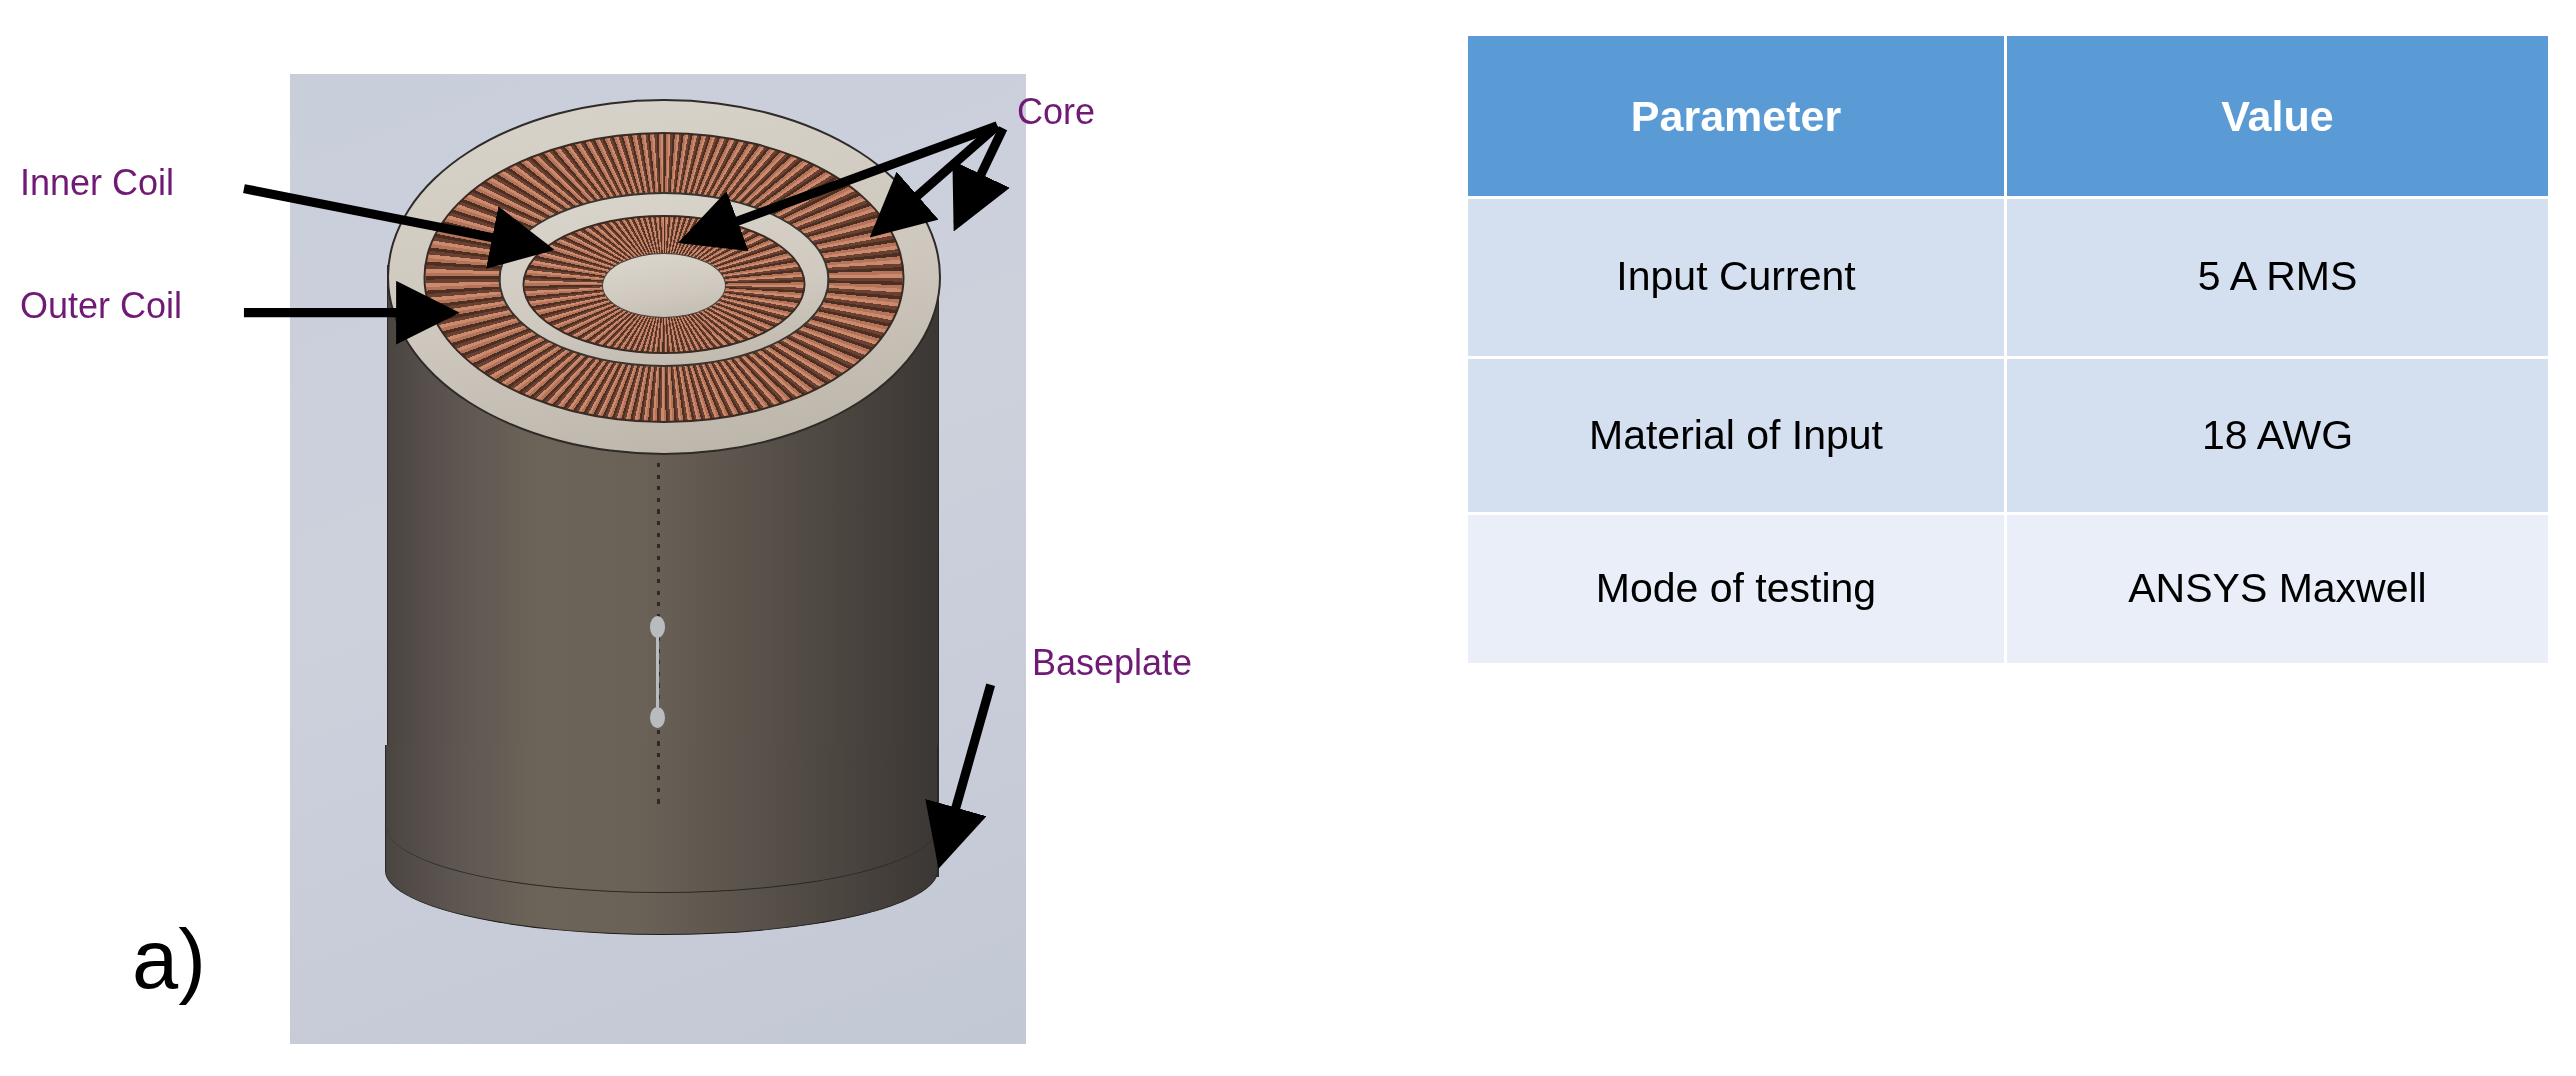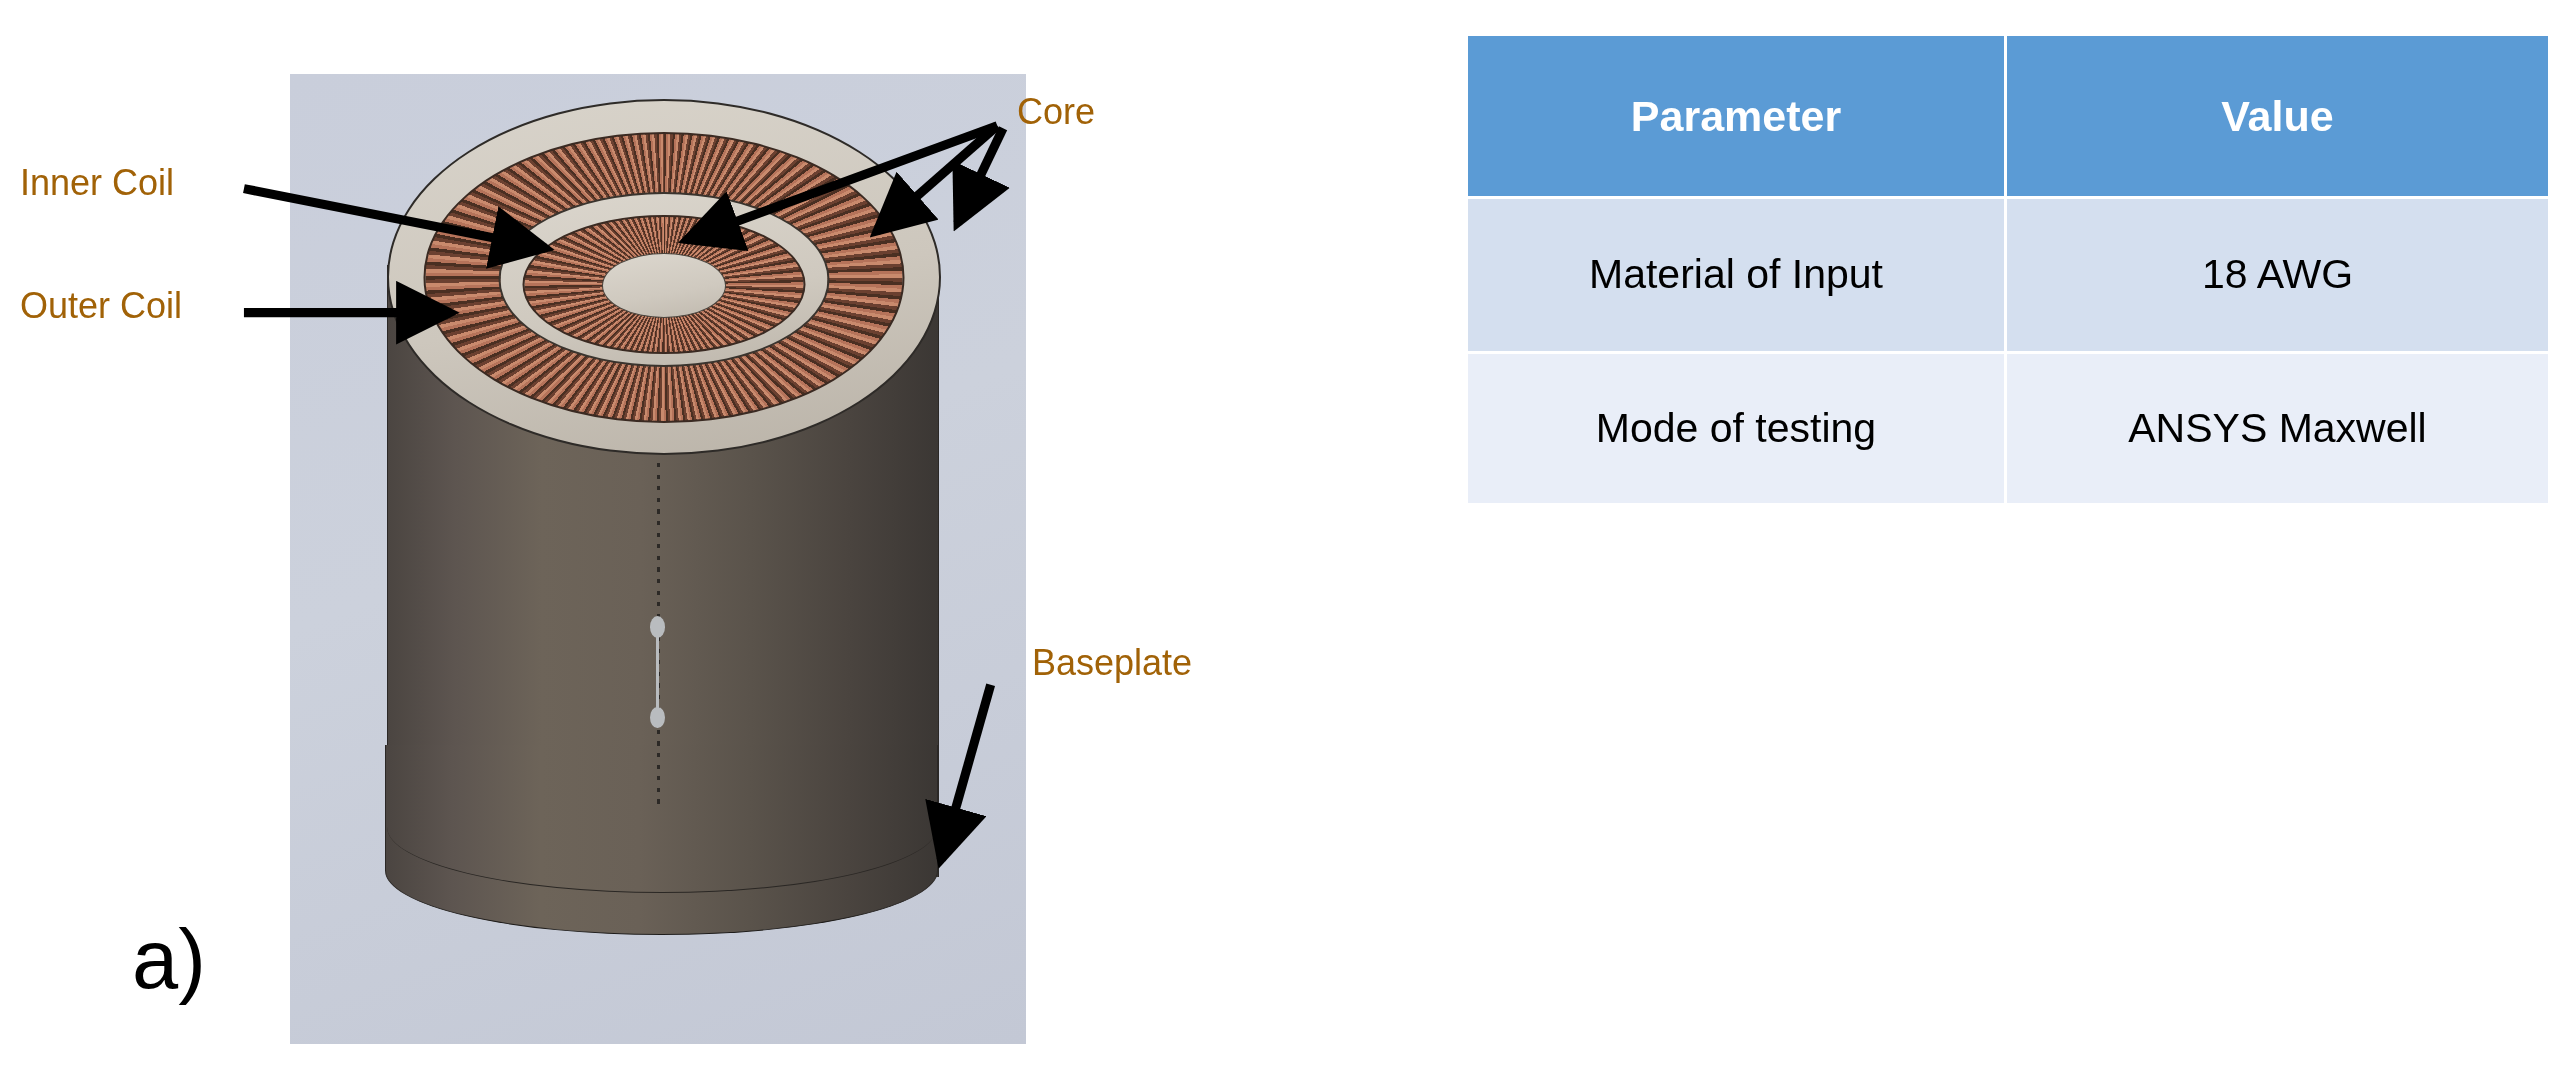--- a/index.html
+++ b/index.html
@@ -134,21 +134,21 @@
   #ring-core-centre {
     top: 154px; width: 124px; height: 65px;
     background: linear-gradient(170deg, #dcd7ce 0%, #cfc9bf 60%, #c0b9ae 100%);
     border: 1.7px solid #4a443d;
     box-sizing: border-box;
   }
 
   
   .callout-label {
     position: absolute;
-    color: #a16207;
+    color: #701a75;
     font-size: 36px;
     line-height: 1;
     white-space: nowrap;
   }
   #label-inner-coil { left: 20px; top: 165px; }
   #label-outer-coil { left: 20px; top: 288px; }
   #label-core      { left: 1017px; top: 94px; }
   #label-baseplate { left: 1032px; top: 645px; }
 
   #callout-svg {
@@ -270,20 +270,24 @@
       <col class="col-param">
       <col class="col-value">
     </colgroup>
     <thead>
       <tr>
         <th>Parameter</th>
         <th>Value</th>
       </tr>
     </thead>
     <tbody>
+      <tr class="row-odd r1">
+        <td>Input Current</td>
+        <td>5 A RMS</td>
+      </tr>
       <tr class="row-odd r3">
         <td>Material of Input</td>
         <td>18 AWG</td>
       </tr>
       <tr class="row-even r4">
         <td>Mode of testing</td>
         <td>ANSYS Maxwell</td>
       </tr>
     </tbody>
   </table>

